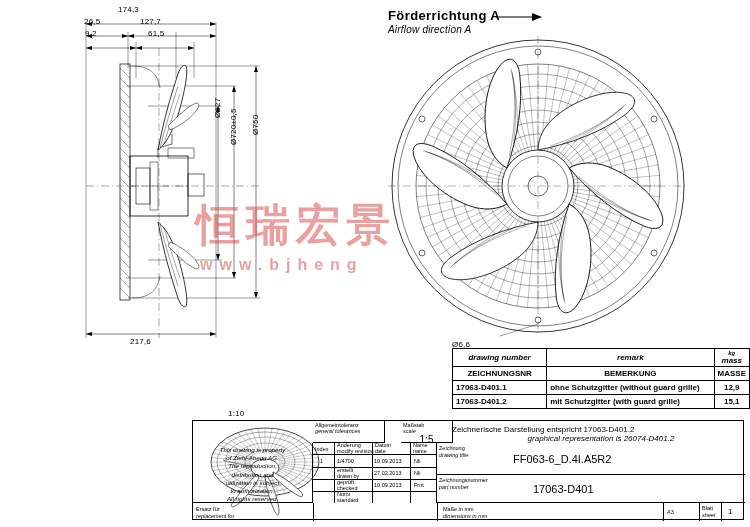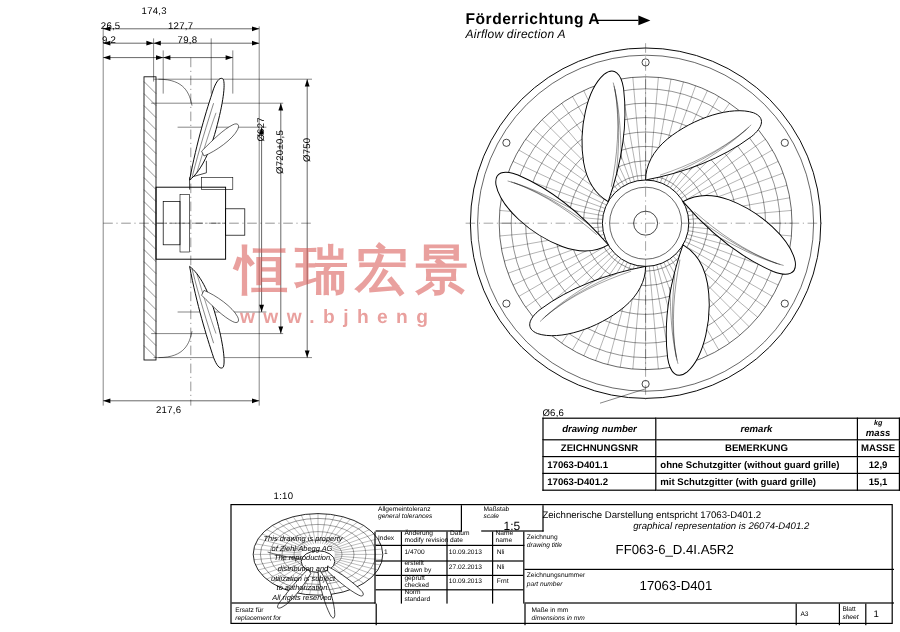--- a/index.html
+++ b/index.html
@@ -169,21 +169,21 @@
 
       <line x1="78" y1="178" x2="252" y2="178" stroke-width="0.35" stroke-dasharray="8 3 1 3"></line>
       <line x1="151" y1="40" x2="151" y2="330" stroke-width="0.35" stroke-dasharray="8 3 1 3"></line>
     </g>
   </svg>
 
   <div class="abs dim-txt" style="left:118px;top:5px;">174,3</div>
   <div class="abs dim-txt" style="left:84px;top:17px;">26,5</div>
   <div class="abs dim-txt" style="left:140px;top:17px;">127,7</div>
   <div class="abs dim-txt" style="left:85px;top:29px;">9,2</div>
-  <div class="abs dim-txt" style="left:148px;top:29px;">79,8</div>
+  <div class="abs dim-txt" style="left:148px;top:29px;">61,5</div>
   <div class="abs dim-txt" style="left:130px;top:337px;">217,6</div>
 
   <div class="abs dim-txt" style="left:213px;top:118px;transform:rotate(-90deg);transform-origin:left top;">Ø627</div>
   <div class="abs dim-txt" style="left:229px;top:145px;transform:rotate(-90deg);transform-origin:left top;">Ø720±0,5</div>
   <div class="abs dim-txt" style="left:251px;top:135px;transform:rotate(-90deg);transform-origin:left top;">Ø750</div>
 
   <svg class="abs" style="left:388px;top:36px;" width="300" height="300">
     <defs>
       <g id="gblade"></g>
     </defs>

